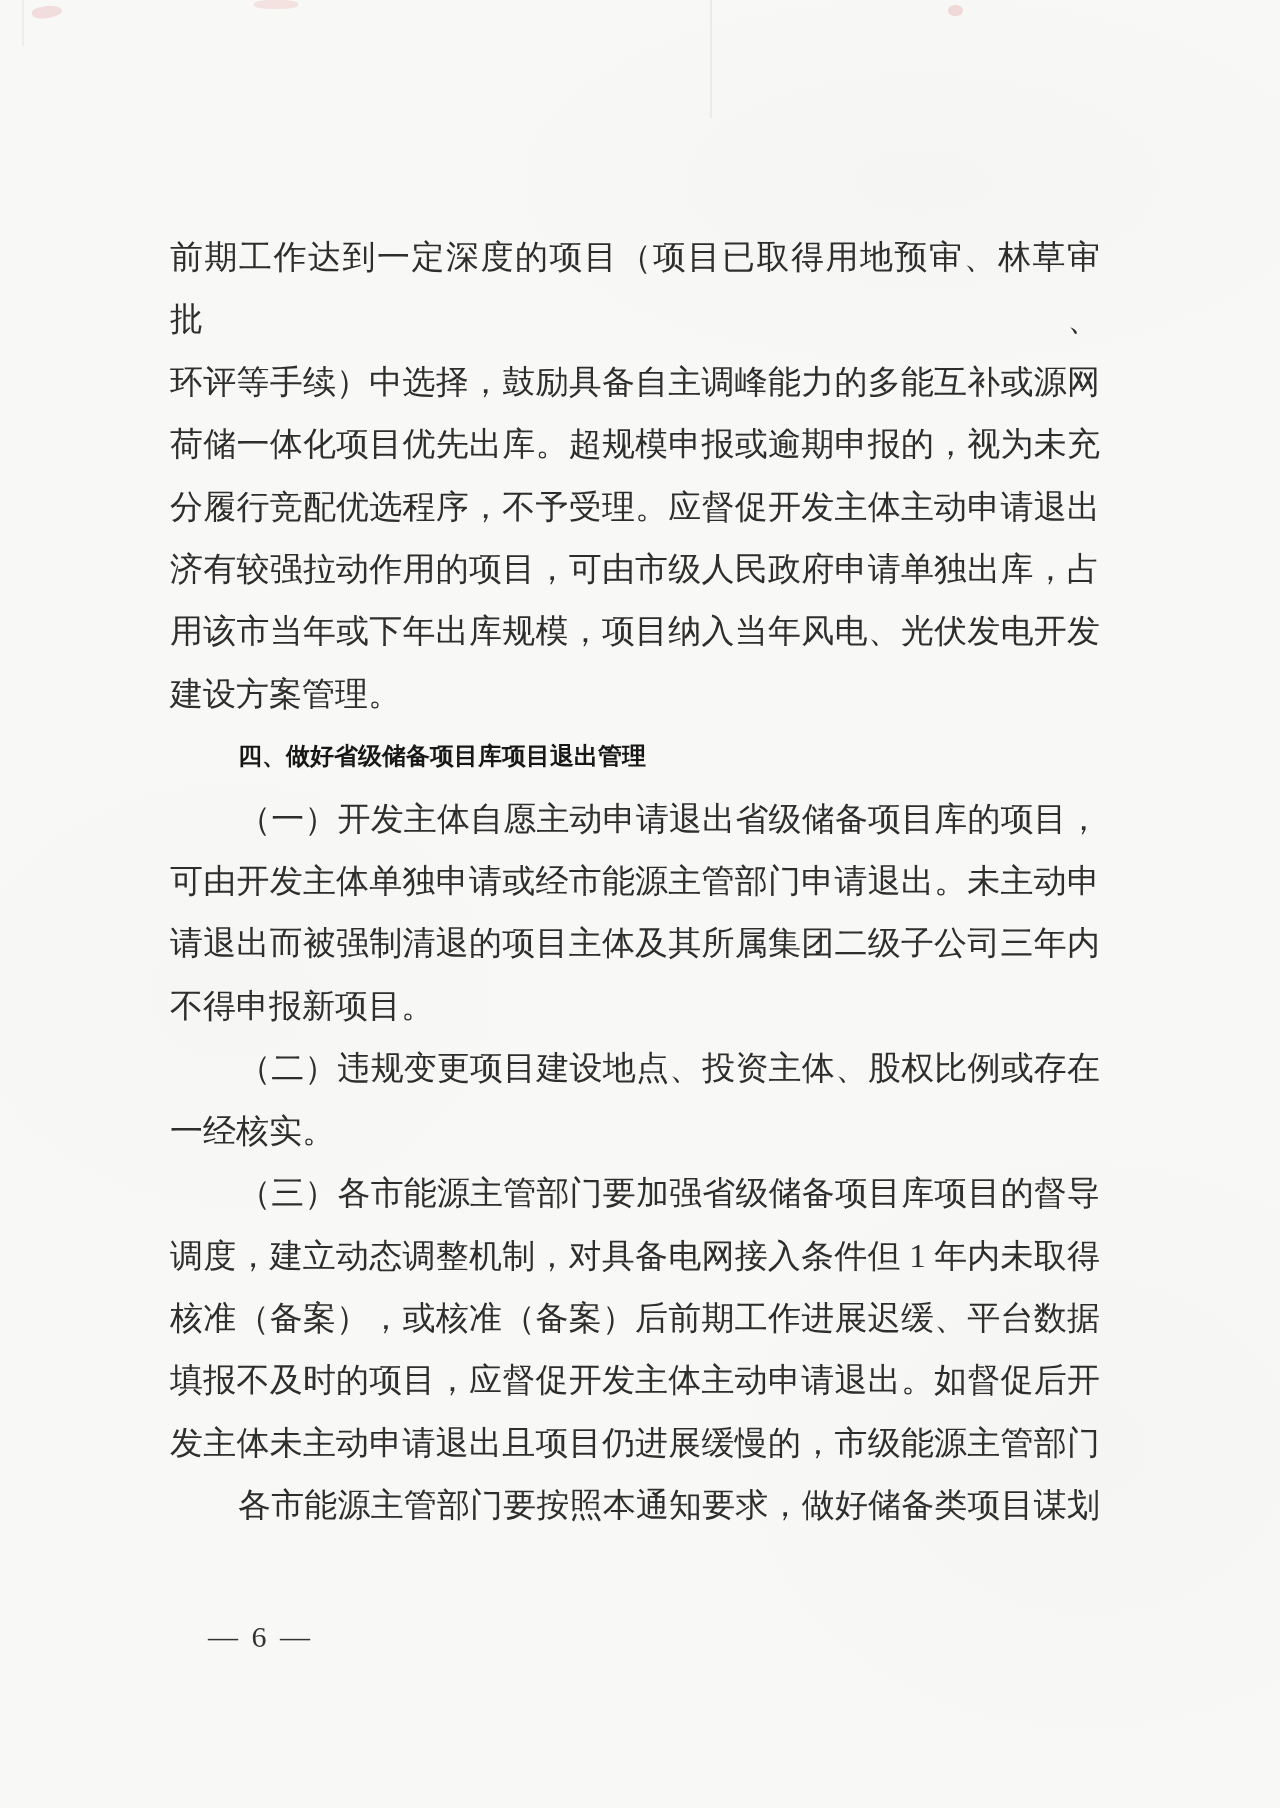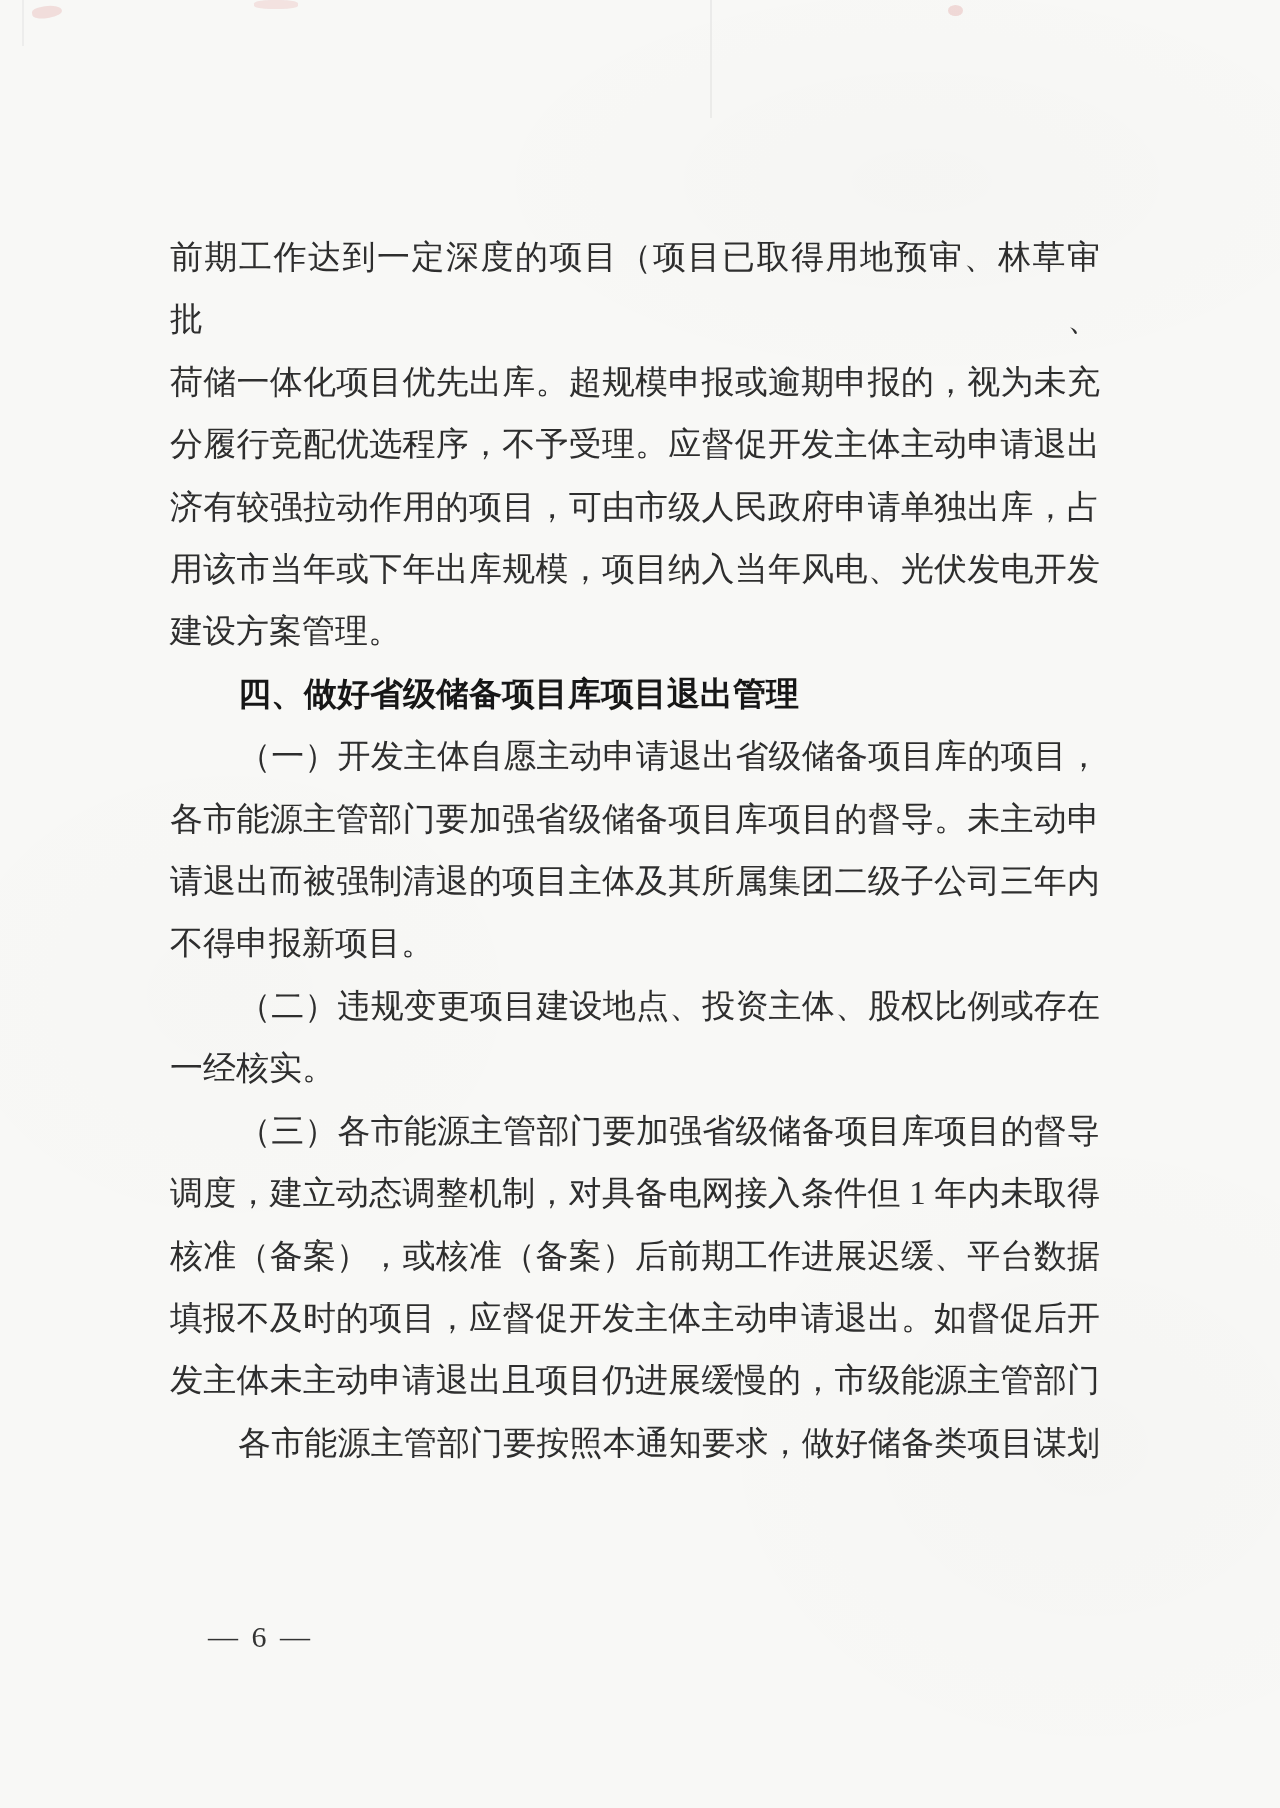--- a/index.html
+++ b/index.html
@@ -54,21 +54,21 @@
   }
   .j {
     white-space: normal;
     text-align: justify;
     text-align-last: justify;
   }
   .indent { text-indent: 68px; }
   .heading {
     font-family: "Liberation Sans", "DejaVu Sans", sans-serif;
     font-weight: 700;
-    font-size: 33px;
+    font-size: 24px;
     color: #171717;
   }
   .page-footer {
     position: absolute;
     left: 208px;
     top: 1620px;
     font-size: 30px;
     letter-spacing: 3px;
     color: #333;
   }
@@ -80,30 +80,31 @@
 
   <div class="scan-vline-a"></div>
   <div class="scan-vline-b"></div>
   <div class="speck speck-1"></div>
   <div class="speck speck-2"></div>
   <div class="speck speck-3"></div>
 
   <main class="text-block">
 
     <p class="line j">前期工作达到一定深度的项目（项目已取得用地预审、林草审批、</p>
+    <p class="line j">环评等手续）中选择，鼓励具备自主调峰能力的多能互补或源网</p>
     <p class="line j">荷储一体化项目优先出库。超规模申报或逾期申报的，视为未充</p>
     <p class="line j">分履行竞配优选程序，不予受理。应督促开发主体主动申请退出</p>
     <p class="line j">济有较强拉动作用的项目，可由市级人民政府申请单独出库，占</p>
     <p class="line j">用该市当年或下年出库规模，项目纳入当年风电、光伏发电开发</p>
     <p class="line">建设方案管理。</p>
 
     <p class="line heading indent">四、做好省级储备项目库项目退出管理</p>
 
     <p class="line j indent">（一）开发主体自愿主动申请退出省级储备项目库的项目，</p>
-    <p class="line j">各市能源主管部门要加强省级储备项目库项目的督导。未主动申</p>
+    <p class="line j">可由开发主体单独申请或经市能源主管部门申请退出。未主动申</p>
     <p class="line j">请退出而被强制清退的项目主体及其所属集团二级子公司三年内</p>
     <p class="line">不得申报新项目。</p>
 
     <p class="line j indent">（二）违规变更项目建设地点、投资主体、股权比例或存在</p>
     <p class="line">一经核实。</p>
 
     <p class="line j indent">（三）各市能源主管部门要加强省级储备项目库项目的督导</p>
     <p class="line j">调度，建立动态调整机制，对具备电网接入条件但 1 年内未取得</p>
     <p class="line j">核准（备案），或核准（备案）后前期工作进展迟缓、平台数据</p>
     <p class="line j">填报不及时的项目，应督促开发主体主动申请退出。如督促后开</p>

